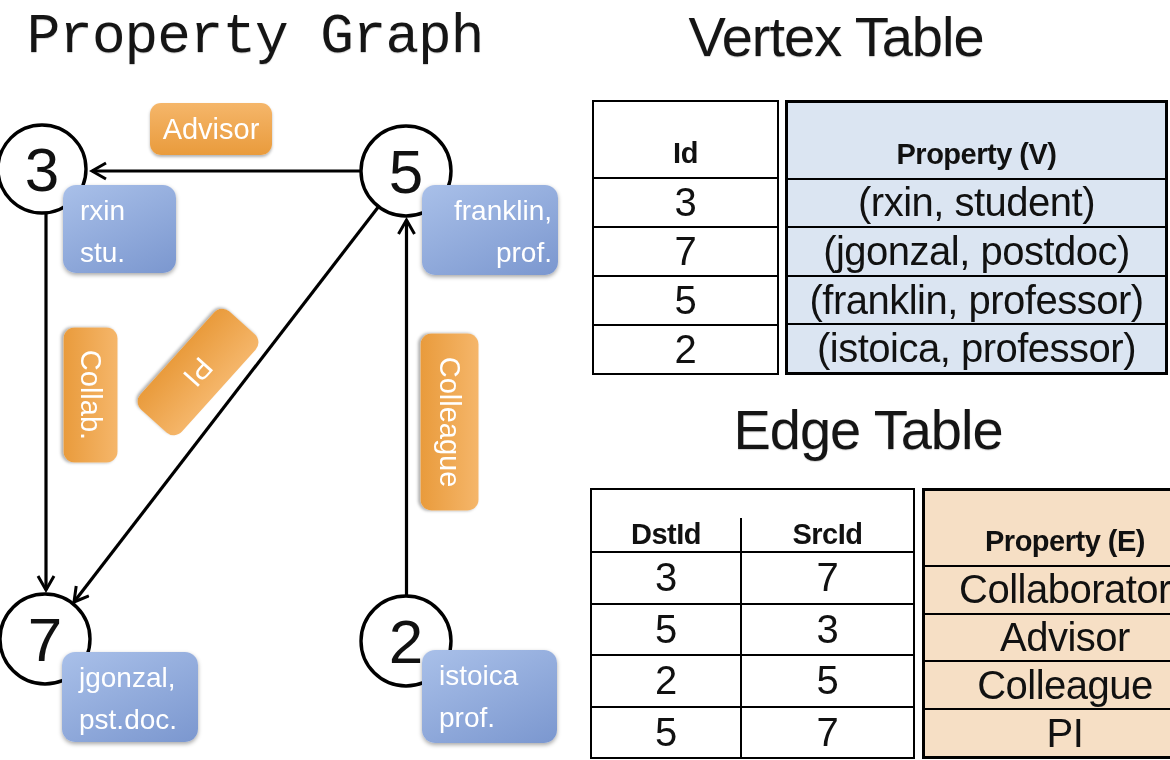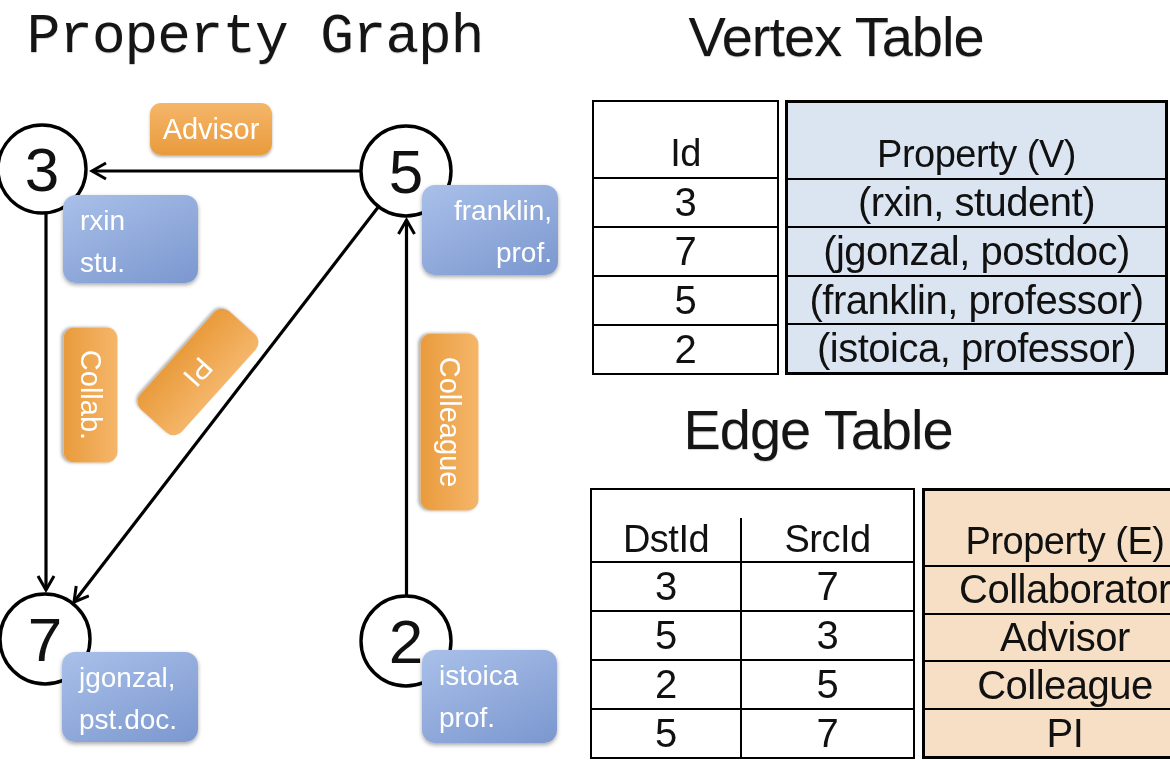--- a/index.html
+++ b/index.html
@@ -40,21 +40,21 @@
     border:2.5px solid #000;background:#fff;
   }
   .tbox.thick{border-width:3.5px;}
   .fcol{display:flex;flex-direction:column;}
   .fcol > .cell{flex:1;display:flex;align-items:center;justify-content:center;}
   .fcol > .cell + .cell{border-top:2px solid #000;}
   .sd-grid{display:grid;grid-template-columns:150px 1fr;grid-template-rows:repeat(5,1fr);}
   .sd-grid > .cell{display:flex;align-items:center;justify-content:center;}
   .sd-grid > .cell:nth-child(odd){border-right:2px solid #000;}
   .sd-grid > .cell:nth-child(n+3){border-top:2px solid #000;}
-  .hdr{font-weight:normal;font-size:38px;letter-spacing:-0.5px;margin-top:28px;}
+  .hdr{font-weight:bold;font-size:29px;letter-spacing:-0.5px;margin-top:28px;}
   .num{font-size:40px;}
   .txt{font-size:40px;letter-spacing:-0.5px;white-space:nowrap;}
   .bg-v{background:var(--vertex-table-cell-bg,#dbe5f2);}
   .bg-e{background:var(--edge-table-cell-bg,#f6dfc5);}
 </style>
 </head>
 <body>
 
 <div class="abs title" style="left:255px;top:8px;font-family:Liberation Mono, monospace;">Property Graph</div>
 
@@ -77,21 +77,21 @@
 <div class="node-num" style="left:2px;top:129px;">3</div>
 <div class="node-num" style="left:366px;top:131px;">5</div>
 <div class="node-num" style="left:5px;top:599px;">7</div>
 <div class="node-num" style="left:366px;top:601px;">2</div>
 
 <div class="pill" style="left:150px;top:103px;width:122px;height:52px;">Advisor</div>
 <div class="pill" style="left:22.5px;top:367.5px;width:135px;height:54px;transform:rotate(90deg);">Collab.</div>
 <div class="pill" style="left:132px;top:344px;width:132px;height:56px;transform:rotate(132deg);">PI</div>
 <div class="pill" style="left:360.5px;top:392.5px;width:177px;height:58px;transform:rotate(90deg);">Colleague</div>
 
-<div class="vbox" style="left:63px;top:195px;width:135px;height:88px;">
+<div class="vbox" style="left:63px;top:185px;width:113px;height:88px;">
   <div>rxin</div>
   <div>stu.</div>
 </div>
 <div class="vbox" style="left:422px;top:185px;width:136px;height:90px;text-align:right;">
   <div>franklin,</div>
   <div>prof.</div>
 </div>
 <div class="vbox" style="left:62px;top:652px;width:136px;height:90px;">
   <div>jgonzal,</div>
   <div>pst.doc.</div>
@@ -113,21 +113,21 @@
   </div>
   <div class="tbox thick fcol bg-v" style="left:193px;width:383px;">
     <div class="cell hdr">Property (V)</div>
     <div class="cell txt">(rxin, student)</div>
     <div class="cell txt">(jgonzal, postdoc)</div>
     <div class="cell txt">(franklin, professor)</div>
     <div class="cell txt">(istoica, professor)</div>
   </div>
 </div>
 
-<div class="abs title" style="left:818px;top:401px;">Edge Table</div>
+<div class="abs title" style="left:868px;top:401px;">Edge Table</div>
 
 <div class="abs" style="left:590px;top:488px;width:578px;height:271px;">
   <div class="tbox sd-grid" style="left:0;width:325px;">
     <div class="cell hdr">DstId</div>
     <div class="cell hdr">SrcId</div>
     <div class="cell num">3</div>
     <div class="cell num">7</div>
     <div class="cell num">5</div>
     <div class="cell num">3</div>
     <div class="cell num">2</div>

